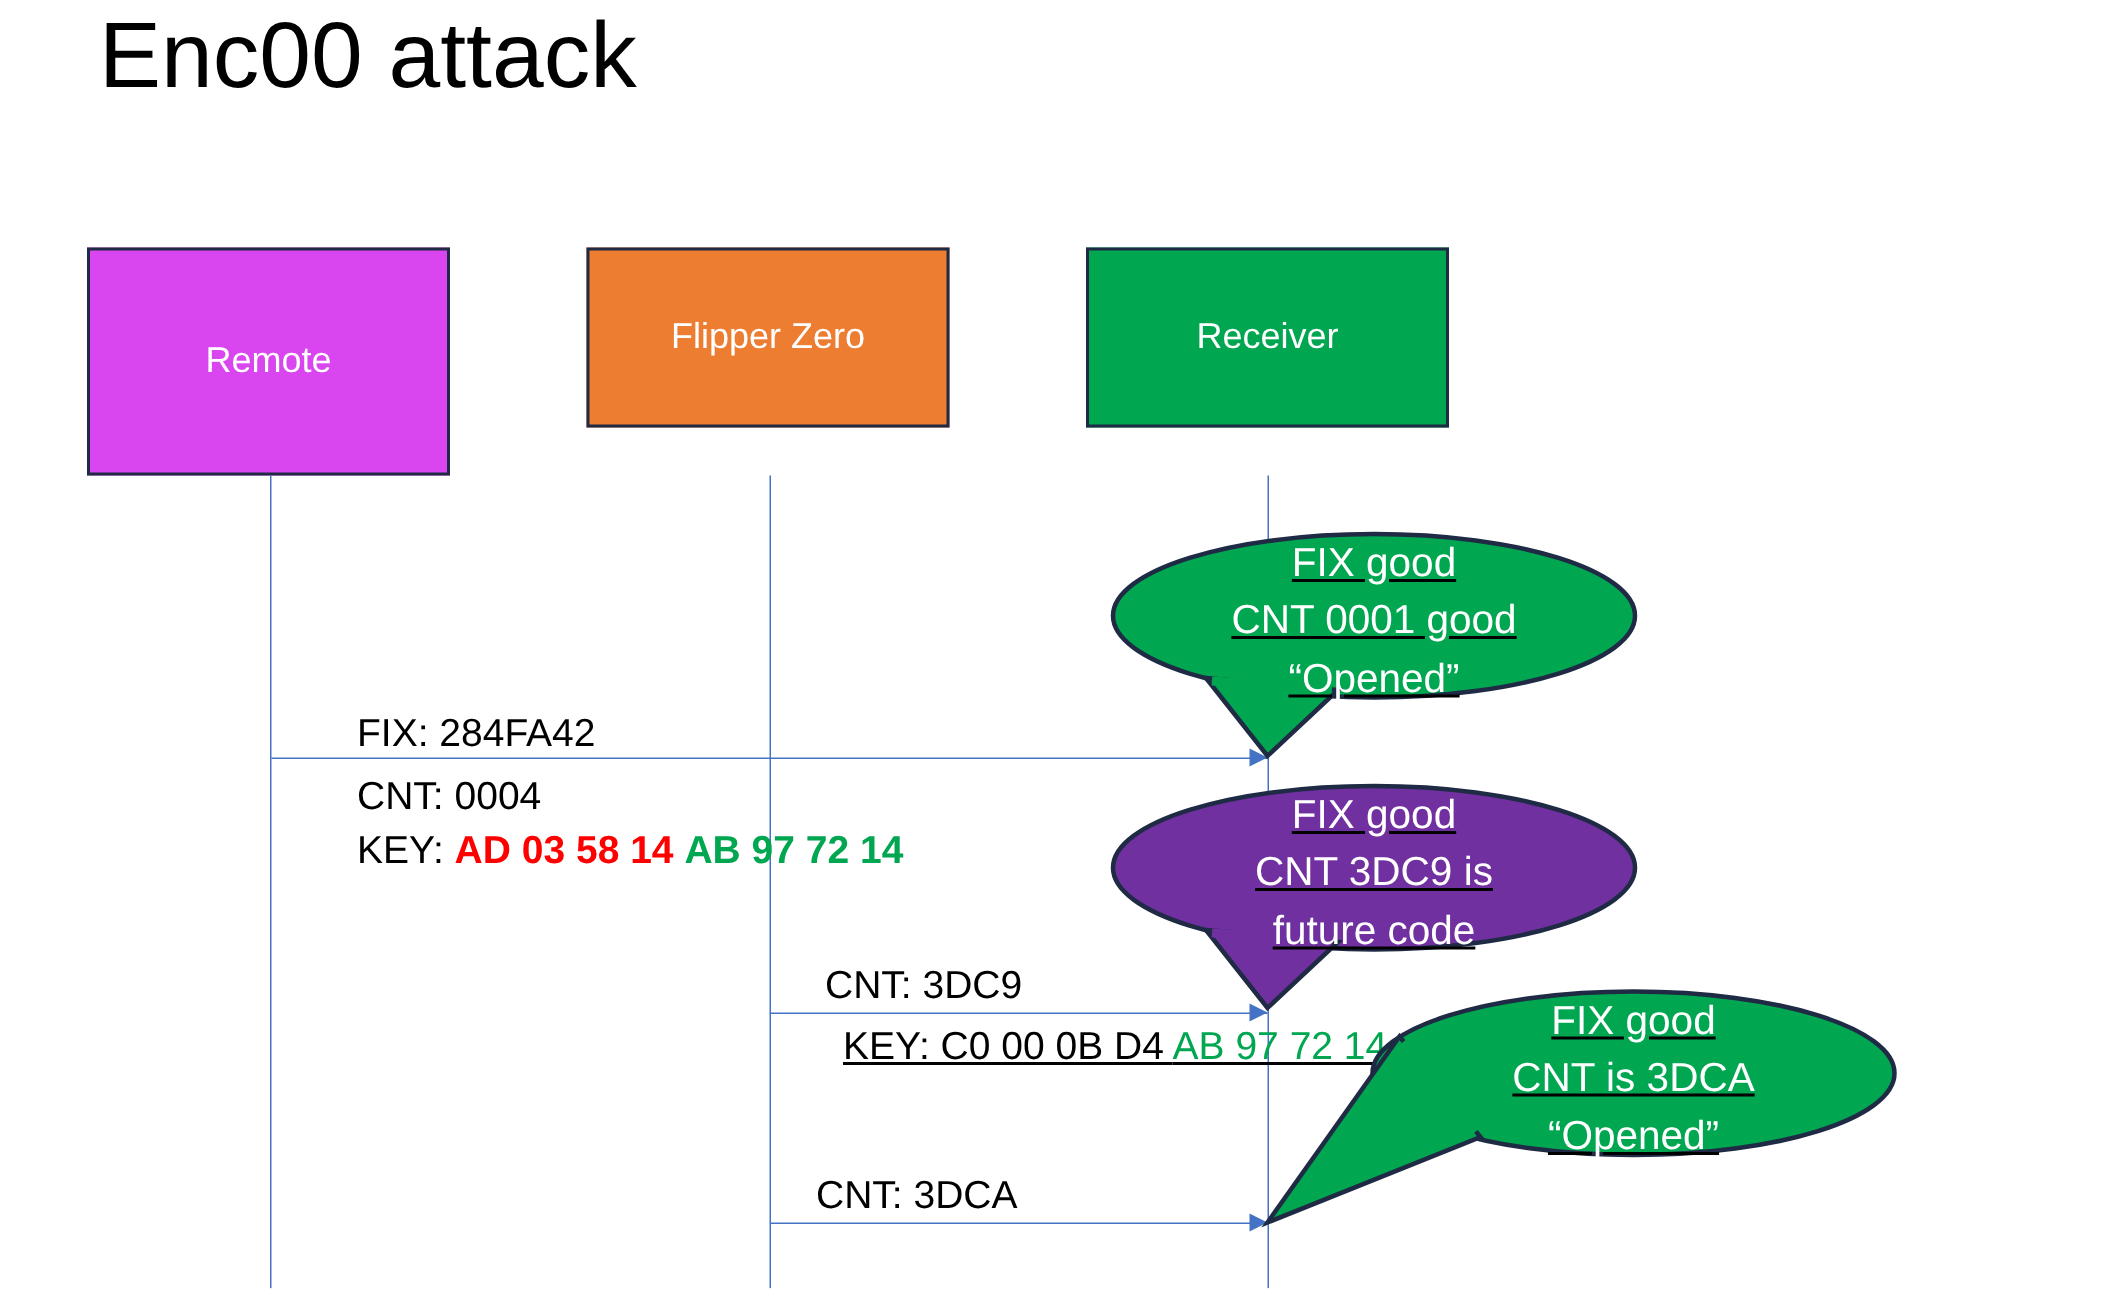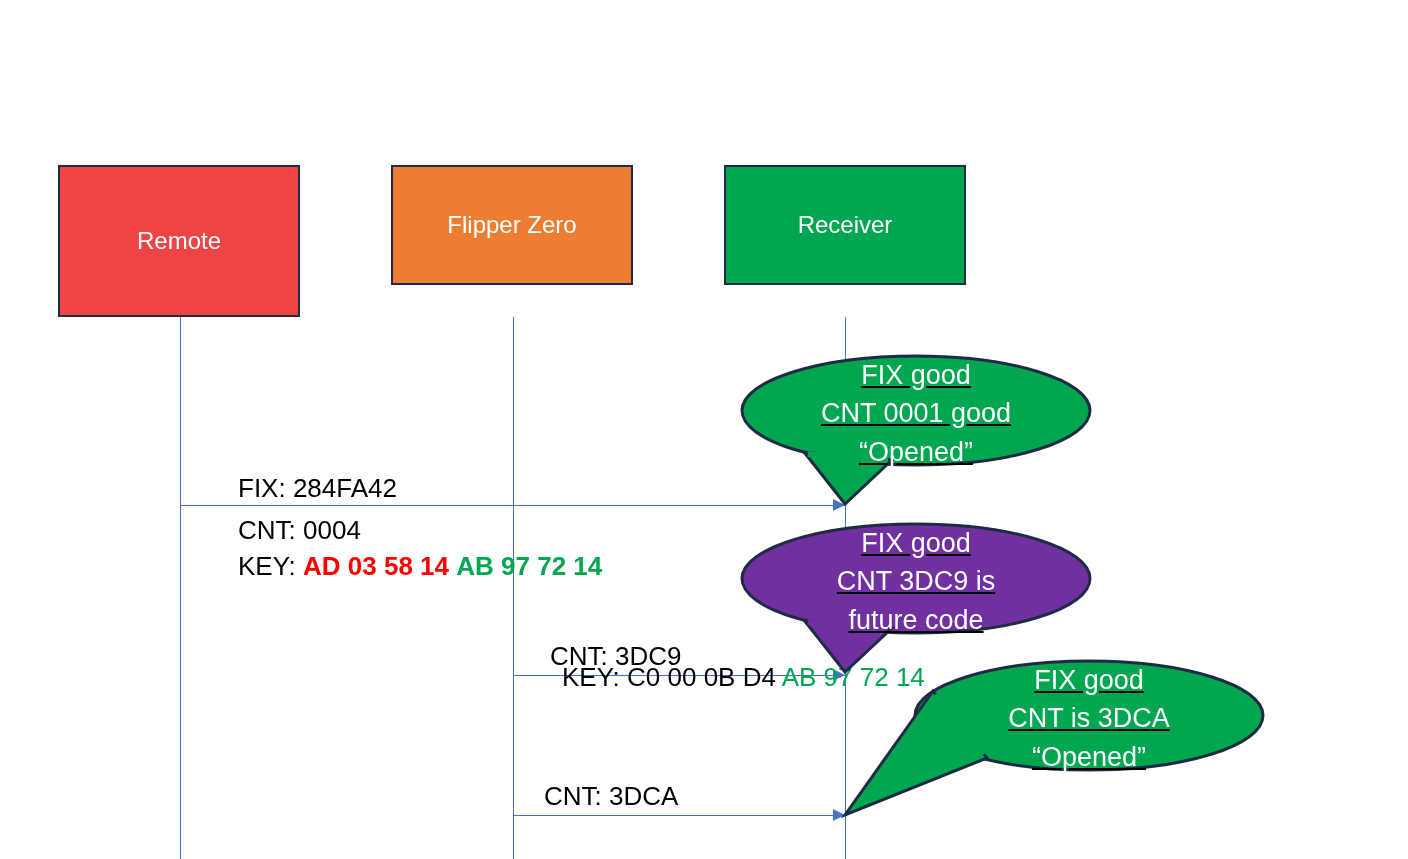--- a/index.html
+++ b/index.html
@@ -110,22 +110,23 @@
     line-height: 1.42;
     white-space: nowrap;
     text-align: center;
   }
 </style>
 </head>
 <body>
 
 <div id="slide">
 
-
-  <div class="actor-box" style="left:58px; top:165px; width:242px; height:152px; background:#ef4444;">
+  <div class="slide-title">Enc00 attack</div>
+
+  <div class="actor-box" style="left:58px; top:165px; width:242px; height:152px; background:#d946ef;">
     <span class="actor-label">Remote</span>
   </div>
 
   <div class="actor-box" style="left:391px; top:165px; width:242px; height:120px; background:#ed7d31;">
     <span class="actor-label">Flipper Zero</span>
   </div>
 
   <div class="actor-box" style="left:724px; top:165px; width:242px; height:120px; background:#00a650;">
     <span class="actor-label">Receiver</span>
   </div>
@@ -141,21 +142,21 @@
 
   <div class="msg-text" style="left:190px; top:517px;">CNT: 0004</div>
 
   <div class="msg-text" style="left:190px; top:553px;"><span>KEY: </span><span class="key-red-bold">AD 03 58 14</span><span> </span><span class="key-green-bold">AB 97 72 14</span></div>
 
   <div class="msg-line" style="left:514px; top:675px; width:331px;"></div>
   <div class="msg-arrowhead" style="left:833px; top:669px;"></div>
 
   <div class="msg-text" style="left:502px; top:643px;">CNT: 3DC9</div>
 
-  <div class="msg-text" style="left:514px; top:664px;"><span>KEY: C0 00 0B D4 </span><span class="key-green">AB 97 72 14</span></div>
+  <div class="msg-text" style="left:514px; top:684px;text-decoration:underline;"><span>KEY: C0 00 0B D4 </span><span class="key-green">AB 97 72 14</span></div>
 
   <div class="msg-line" style="left:514px; top:815px; width:331px;"></div>
   <div class="msg-arrowhead" style="left:833px; top:809px;"></div>
 
   <div class="msg-text" style="left:496px; top:783px;">CNT: 3DCA</div>
 
 
   <div class="callout" style="left:742px; top:356px; width:348px; height:152px;">
     <svg width="348" height="152" viewBox="0 0 348 152">
       <path d="M 174 0

